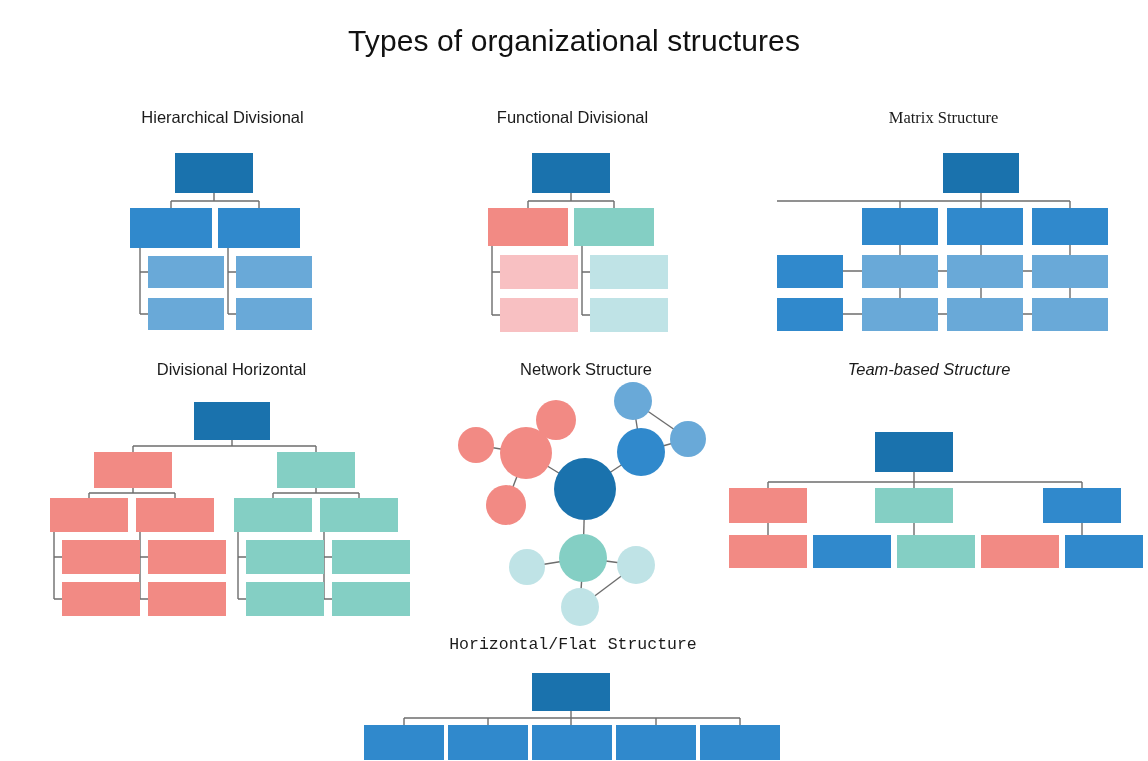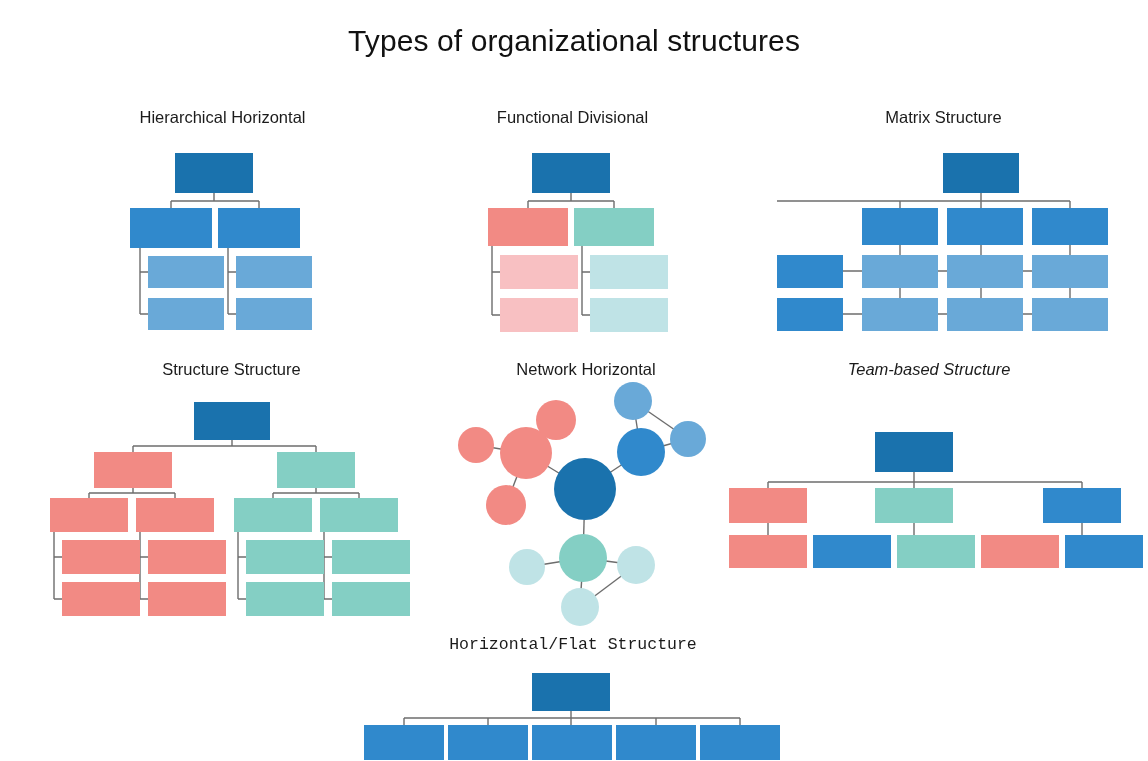--- a/index.html
+++ b/index.html
@@ -68,21 +68,21 @@
     pointer-events: none;
   }
 </style>
 </head>
 <body>
 
 <div id="canvas">
   <div class="page-title">Types of organizational structures</div>
   <div id="panels">
       <div class="panel" style="left: 120px; top: 108px; width: 205px; height: 230px;">
-        <div class="panel-title">Hierarchical Horizontal</div>
+        <div class="panel-title">Hierarchical Divisional</div>
         <div class="diagram">
           <svg class="links" width="205" height="230">
             <path d="M94,85 L94,93 M51,93 L139,93 M51,93 L51,100 M139,93 L139,100" fill="none" stroke="#6d6d6d" stroke-width="1.4"></path>
             <path d="M20,140 L20,206 M20,164 L28,164 M20,206 L28,206" fill="none" stroke="#6d6d6d" stroke-width="1.4"></path>
             <path d="M108,140 L108,206 M108,164 L116,164 M108,206 L116,206" fill="none" stroke="#6d6d6d" stroke-width="1.4"></path>
           </svg>
           <div class="node" style="left: 55px; top: 45px; width: 78px; height: 40px; background: rgb(26, 114, 173);"></div>
           <div class="node" style="left: 10px; top: 100px; width: 82px; height: 40px; background: rgb(48, 137, 204);"></div>
           <div class="node" style="left: 98px; top: 100px; width: 82px; height: 40px; background: rgb(48, 137, 204);"></div>
           <div class="node" style="left: 28px; top: 148px; width: 76px; height: 32px; background: rgb(105, 169, 216);"></div>
@@ -101,21 +101,21 @@
           </svg>
           <div class="node" style="left: 62px; top: 45px; width: 78px; height: 40px; background: rgb(26, 114, 173);"></div>
           <div class="node" style="left: 18px; top: 100px; width: 80px; height: 38px; background: rgb(242, 138, 132);"></div>
           <div class="node" style="left: 104px; top: 100px; width: 80px; height: 38px; background: rgb(132, 207, 196);"></div>
           <div class="node" style="left: 30px; top: 147px; width: 78px; height: 34px; background: rgb(248, 192, 194);"></div>
           <div class="node" style="left: 30px; top: 190px; width: 78px; height: 34px; background: rgb(248, 192, 194);"></div>
           <div class="node" style="left: 120px; top: 147px; width: 78px; height: 34px; background: rgb(191, 227, 230);"></div>
           <div class="node" style="left: 120px; top: 190px; width: 78px; height: 34px; background: rgb(191, 227, 230);"></div>
         </div>
       </div>
-      <div class="panel" style="left: 777px; top: 108px; width: 333px; height: 230px;">
+      <div class="panel" style="left: 777px; top: 108px; width: 333px; height: 230px; font-family: Liberation Serif, serif;">
         <div class="panel-title">Matrix Structure</div>
         <div class="diagram">
           <svg class="links" width="333" height="230">
             <path d="M204,85 L204,93 M0,93 L293,93" fill="none" stroke="#6d6d6d" stroke-width="1.4"></path>
             <path d="M123,93 L123,100 M204,93 L204,100 M293,93 L293,100" fill="none" stroke="#6d6d6d" stroke-width="1.4"></path>
             <path d="M123,137 L123,147 M204,137 L204,147 M293,137 L293,147" fill="none" stroke="#6d6d6d" stroke-width="1.4"></path>
             <path d="M123,180 L123,190 M204,180 L204,190 M293,180 L293,190" fill="none" stroke="#6d6d6d" stroke-width="1.4"></path>
             <path d="M66,163 L85,163 M161,163 L170,163 M246,163 L255,163" fill="none" stroke="#6d6d6d" stroke-width="1.4"></path>
             <path d="M66,206 L85,206 M161,206 L170,206 M246,206 L255,206" fill="none" stroke="#6d6d6d" stroke-width="1.4"></path>
           </svg>
@@ -127,21 +127,21 @@
           <div class="node" style="left: 0px; top: 190px; width: 66px; height: 33px; background: rgb(48, 137, 204);"></div>
           <div class="node" style="left: 85px; top: 147px; width: 76px; height: 33px; background: rgb(105, 169, 216);"></div>
           <div class="node" style="left: 170px; top: 147px; width: 76px; height: 33px; background: rgb(105, 169, 216);"></div>
           <div class="node" style="left: 255px; top: 147px; width: 76px; height: 33px; background: rgb(105, 169, 216);"></div>
           <div class="node" style="left: 85px; top: 190px; width: 76px; height: 33px; background: rgb(105, 169, 216);"></div>
           <div class="node" style="left: 170px; top: 190px; width: 76px; height: 33px; background: rgb(105, 169, 216);"></div>
           <div class="node" style="left: 255px; top: 190px; width: 76px; height: 33px; background: rgb(105, 169, 216);"></div>
         </div>
       </div>
       <div class="panel" style="left: 44px; top: 360px; width: 375px; height: 260px;">
-        <div class="panel-title">Structure Structure</div>
+        <div class="panel-title">Divisional Horizontal</div>
         <div class="diagram">
           <svg class="links" width="375" height="260">
             <path d="M188,80 L188,86 M89,86 L272,86 M89,86 L89,92 M272,86 L272,92" fill="none" stroke="#6d6d6d" stroke-width="1.4"></path>
             <path d="M89,128 L89,133 M45,133 L131,133 M45,133 L45,138 M131,133 L131,138" fill="none" stroke="#6d6d6d" stroke-width="1.4"></path>
             <path d="M272,128 L272,133 M229,133 L315,133 M229,133 L229,138 M315,133 L315,138" fill="none" stroke="#6d6d6d" stroke-width="1.4"></path>
             <path d="M10,172 L10,239 M10,197 L18,197 M10,239 L18,239" fill="none" stroke="#6d6d6d" stroke-width="1.4"></path>
             <path d="M96,172 L96,239 M96,197 L104,197 M96,239 L104,239" fill="none" stroke="#6d6d6d" stroke-width="1.4"></path>
             <path d="M194,172 L194,239 M194,197 L202,197 M194,239 L202,239" fill="none" stroke="#6d6d6d" stroke-width="1.4"></path>
             <path d="M280,172 L280,239 M280,197 L288,197 M280,239 L288,239" fill="none" stroke="#6d6d6d" stroke-width="1.4"></path>
           </svg>
@@ -156,21 +156,21 @@
           <div class="node" style="left: 18px; top: 222px; width: 78px; height: 34px; background: rgb(242, 138, 132);"></div>
           <div class="node" style="left: 104px; top: 180px; width: 78px; height: 34px; background: rgb(242, 138, 132);"></div>
           <div class="node" style="left: 104px; top: 222px; width: 78px; height: 34px; background: rgb(242, 138, 132);"></div>
           <div class="node" style="left: 202px; top: 180px; width: 78px; height: 34px; background: rgb(132, 207, 196);"></div>
           <div class="node" style="left: 202px; top: 222px; width: 78px; height: 34px; background: rgb(132, 207, 196);"></div>
           <div class="node" style="left: 288px; top: 180px; width: 78px; height: 34px; background: rgb(132, 207, 196);"></div>
           <div class="node" style="left: 288px; top: 222px; width: 78px; height: 34px; background: rgb(132, 207, 196);"></div>
         </div>
       </div>
       <div class="panel" style="left: 441px; top: 360px; width: 290px; height: 265px;">
-        <div class="panel-title">Network Horizontal</div>
+        <div class="panel-title">Network Structure</div>
         <div class="diagram">
           <svg class="links" width="290" height="265">
             <path d="M144,129 L85,93" fill="none" stroke="#6d6d6d" stroke-width="1.4"></path>
             <path d="M144,129 L200,92" fill="none" stroke="#6d6d6d" stroke-width="1.4"></path>
             <path d="M144,129 L142,198" fill="none" stroke="#6d6d6d" stroke-width="1.4"></path>
             <path d="M85,93 L35,85" fill="none" stroke="#6d6d6d" stroke-width="1.4"></path>
             <path d="M85,93 L115,60" fill="none" stroke="#6d6d6d" stroke-width="1.4"></path>
             <path d="M85,93 L65,145" fill="none" stroke="#6d6d6d" stroke-width="1.4"></path>
             <path d="M200,92 L192,41" fill="none" stroke="#6d6d6d" stroke-width="1.4"></path>
             <path d="M200,92 L247,79" fill="none" stroke="#6d6d6d" stroke-width="1.4"></path>

